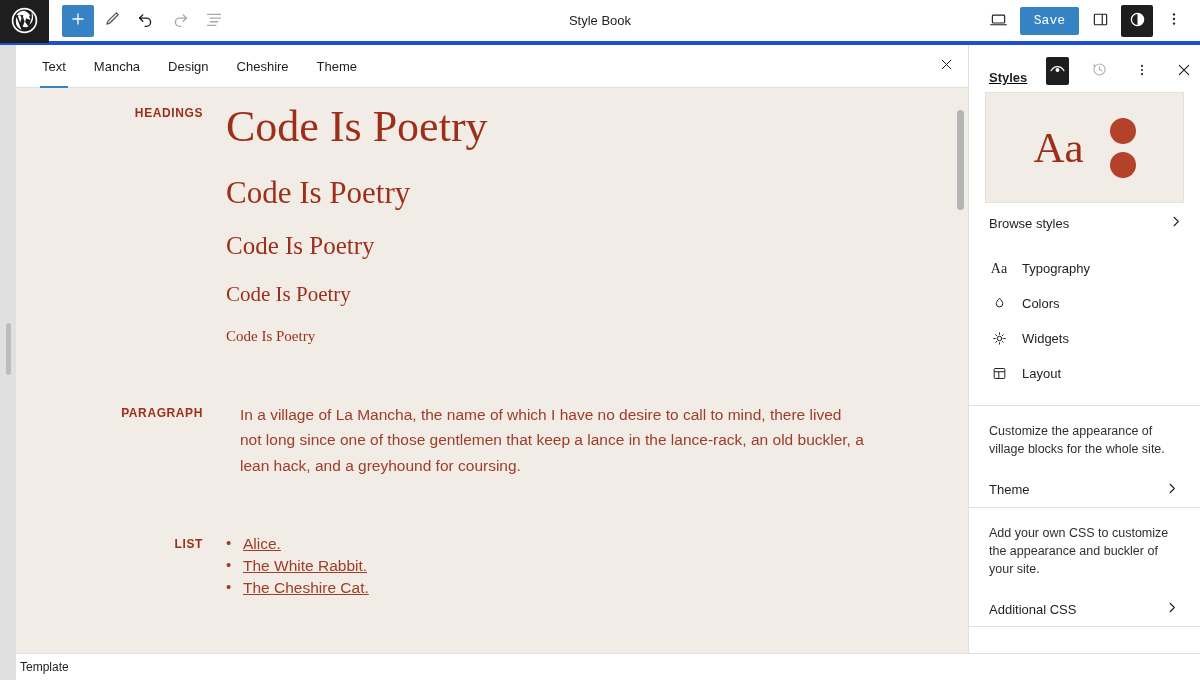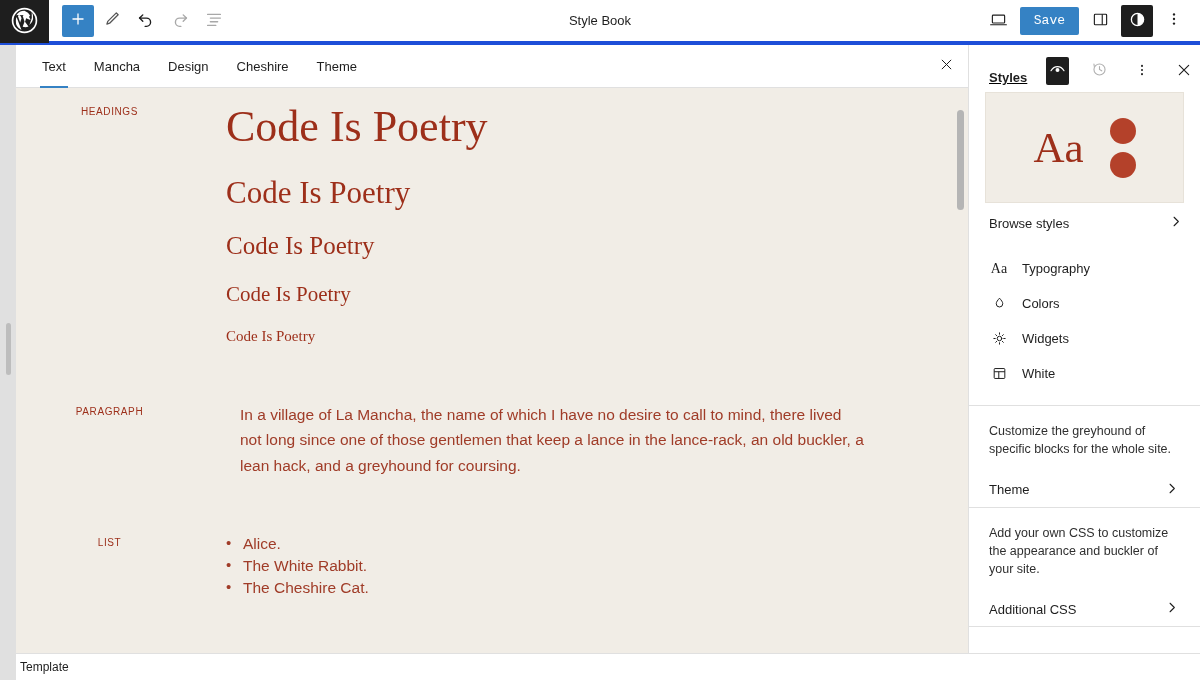--- a/index.html
+++ b/index.html
@@ -123,25 +123,25 @@
 
   .sb-scroll {
     flex: 1; overflow: hidden; position: relative;
     background: #f1ede6;
   }
   .sb-inner { padding: 0; }
 
   .sb-row { display: flex; }
   .sb-label {
     width: 210px; flex: 0 0 210px;
-    text-align: center;
+    text-align: right;
     padding-right: 23px;
-    font-size: 10px; letter-spacing: .6px;
+    font-size: 12px; letter-spacing: .6px;
     color: #9d2f1a;
-    font-weight: 400;
+    font-weight: 700;
     padding-top: 4px;
   }
   .sb-content { flex: 1; min-width: 0; padding-right: 40px; }
 
   .heading-block { padding-top: 14px; }
   .h-sample { color: #9d2f1a; font-family: "Liberation Serif", serif; font-weight: 400; line-height: 1.15; }
   .h1s { font-size: 44px; margin-bottom: 22px; }
   .h2s { font-size: 31px; margin-bottom: 22px; }
   .h3s { font-size: 25px; margin-bottom: 21px; }
   .h4s { font-size: 21px; margin-bottom: 22px; }
@@ -151,21 +151,21 @@
   .para-text {
     color: #a03c28; font-size: 15.5px; line-height: 1.62;
     font-family: "Liberation Sans", sans-serif;
     max-width: 625px;
     margin-left: 14px;
   }
 
   .list-block ul { list-style: none; }
   .list-block li {
     color: #a03c28; font-size: 15.5px; line-height: 1.42;
-    position: relative; padding-left: 17px;
+    position: relative; padding-left: 17px; text-decoration: underline;
   }
   .list-block li::before {
     content: "•"; position: absolute; left: 0; top: -1px;
     font-size: 15px; color: #a03c28;
   }
 
   .sb-scrollbar {
     position: absolute; right: 4px; top: 22px;
     width: 7px; height: 100px; border-radius: 4px;
     background: #b5b5b5; cursor: pointer;
@@ -488,27 +488,27 @@
             </span>
             <span>Widgets</span>
           </button>
           <button class="menu-item">
             <span class="menu-icon">
               <svg width="17" height="17" viewBox="0 0 24 24" stroke="#1e1e1e" stroke-width="1.4" fill="none">
                 <rect x="4.5" y="5" width="15" height="14" rx="1.2"></rect>
                 <path d="M4.5 9.5h15M11 9.5V19"></path>
               </svg>
             </span>
-            <span>White</span>
+            <span>Layout</span>
           </button>
         </div>
       </div>
 
       <div class="sb-sect desc-block">
-        <div class="desc-text">Customize the greyhound of specific blocks for the whole site.</div>
+        <div class="desc-text">Customize the appearance of village blocks for the whole site.</div>
         <button class="nav-row">
           <span>Theme</span>
           <span class="chev">
             <svg width="17" height="17" viewBox="0 0 24 24">
                 <path d="m10 6 6 6-6 6" fill="none" stroke="#1e1e1e" stroke-width="1.5" stroke-linecap="round" stroke-linejoin="round"></path>
               </svg>
           </span>
         </button>
       </div>
 

